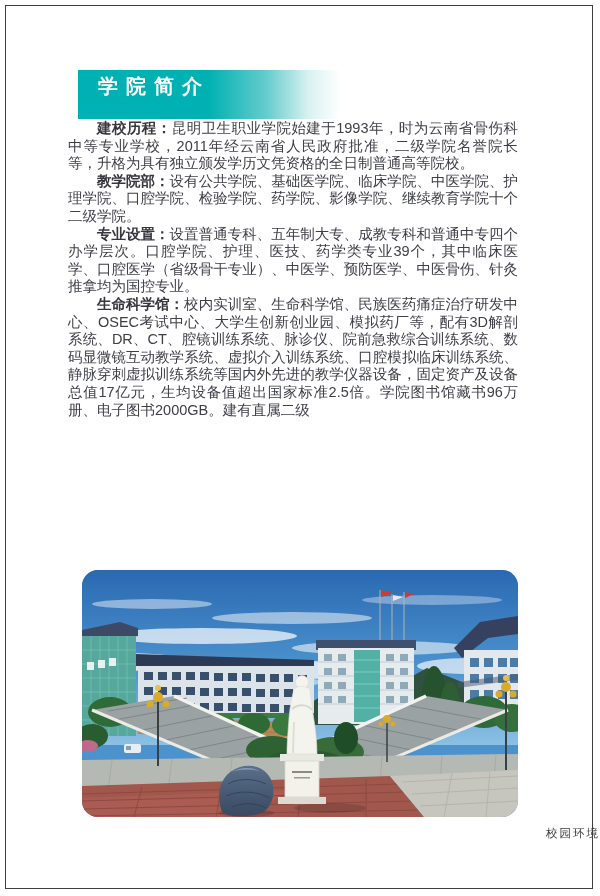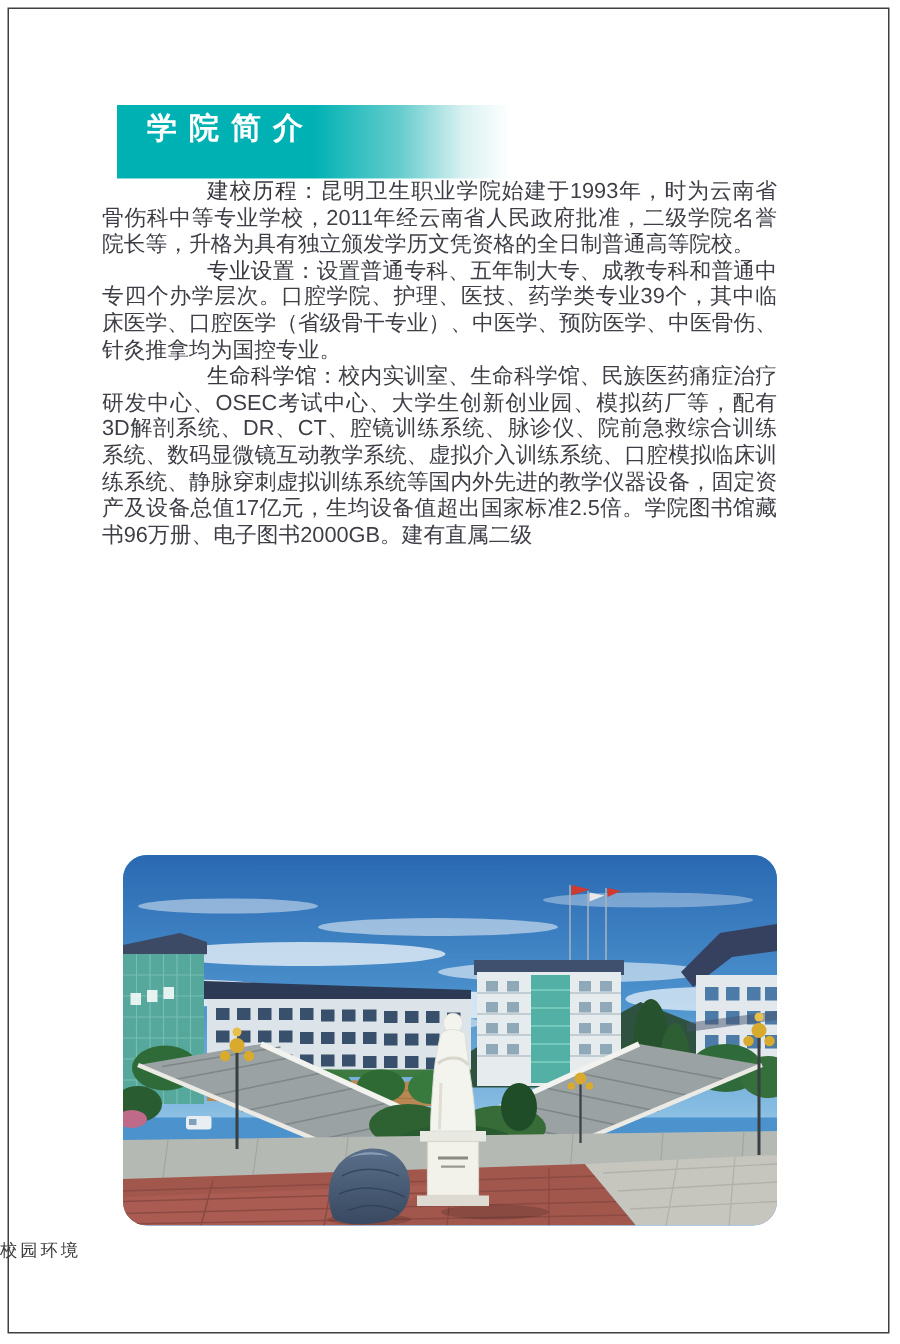--- a/index.html
+++ b/index.html
@@ -19,42 +19,43 @@
   .banner-text{
     display:block;color:#ffffff;font-weight:bold;font-size:20px;
     line-height:33px;letter-spacing:8px;padding-left:20px;white-space:nowrap;
   }
   .content{
     position:absolute;left:68px;top:120px;width:450px;
     color:#3d3e46;font-size:14.5px;line-height:17.6px;
     text-align:justify;
   }
   .content p{margin:0;text-indent:2em;}
-  .content b{font-weight:normal;color:#36363e;margin-left:41px;}
+  .content b{font-weight:bold;color:#36363e;}
   .photo{
     position:absolute;left:82px;top:570px;width:436px;height:247px;
     border-radius:16px;overflow:hidden;background:#4c92cd;
   }
   .photo svg{display:block;}
   .caption{
-    position:absolute;left:0;top:826px;width:600px;text-align:left;
+    position:absolute;left:0;top:826px;width:600px;text-align:right;
     font-size:11.5px;color:#3a3a3a;letter-spacing:2px;
   }
 </style>
 </head>
 <body>
 
 <div class="page-border"></div>
 
 <div class="banner">
   <span class="banner-text">学院简介</span>
 </div>
 
 <div class="content">
   <p><b>建校历程：</b><span>昆明卫生职业学院始建于1993年，时为云南省骨伤科中等专业学校，2011年经云南省人民政府批准，二级学院名誉院长等，升格为具有独立颁发学历文凭资格的全日制普通高等院校。</span></p>
+  <p><b>教学院部：</b><span>设有公共学院、基础医学院、临床学院、中医学院、护理学院、口腔学院、检验学院、药学院、影像学院、继续教育学院十个二级学院。</span></p>
   <p><b>专业设置：</b><span>设置普通专科、五年制大专、成教专科和普通中专四个办学层次。口腔学院、护理、医技、药学类专业39个，其中临床医学、口腔医学（省级骨干专业）、中医学、预防医学、中医骨伤、针灸推拿均为国控专业。</span></p>
   <p><b>生命科学馆：</b><span>校内实训室、生命科学馆、民族医药痛症治疗研发中心、OSEC考试中心、大学生创新创业园、模拟药厂等，配有3D解剖系统、DR、CT、腔镜训练系统、脉诊仪、院前急救综合训练系统、数码显微镜互动教学系统、虚拟介入训练系统、口腔模拟临床训练系统、静脉穿刺虚拟训练系统等国内外先进的教学仪器设备，固定资产及设备总值17亿元，生均设备值超出国家标准2.5倍。学院图书馆藏书96万册、电子图书2000GB。建有直属二级</span></p>
 </div>
 
 <div class="photo">
   <svg width="436" height="247" viewBox="0 0 436 247" xmlns="http://www.w3.org/2000/svg">
     <defs>
       <linearGradient id="sky" x1="0" y1="0" x2="0" y2="1">
         <stop offset="0" stop-color="#2a69b2"></stop>
         <stop offset="0.55" stop-color="#4c92cd"></stop>

